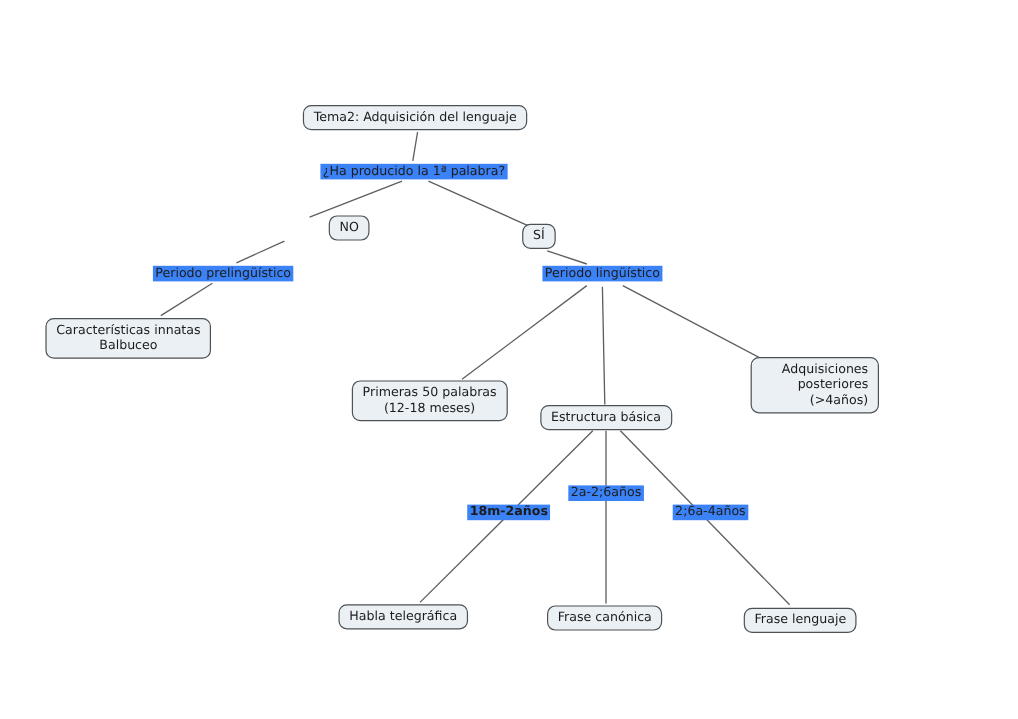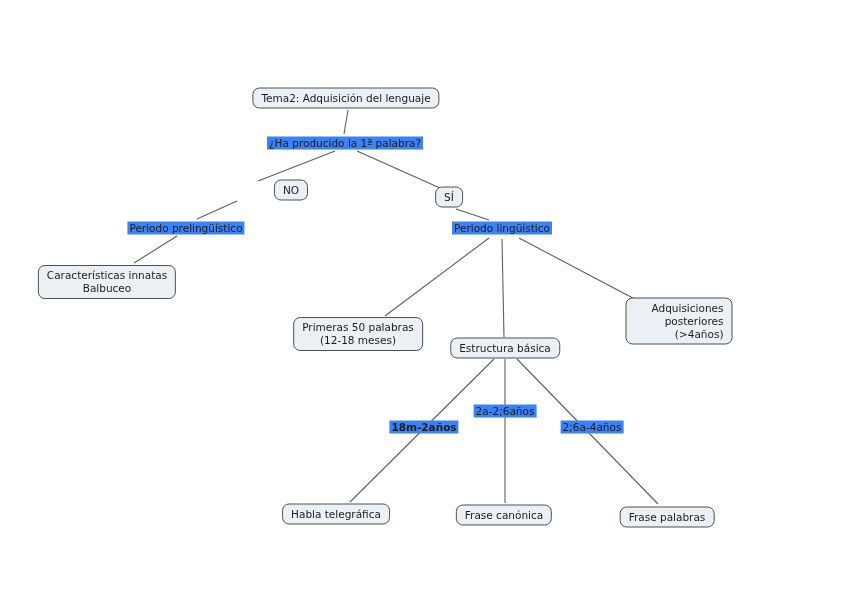--- a/index.html
+++ b/index.html
@@ -75,18 +75,18 @@
       <div class="floating-label" style="left: 502px; top: 228px;">Periodo lingüístico</div>
       <div class="node" style="left: 107px; top: 282px;">Características innatas
 Balbuceo</div>
       <div class="node" style="left: 358px; top: 334px;">Primeras 50 palabras
 (12-18 meses)</div>
       <div class="node" style="left: 505px; top: 348px;">Estructura básica</div>
       <div class="node" style="left: 679px; top: 321px; text-align: right;">Adquisiciones posteriores
 (&gt;4años)</div>
       <div class="node" style="left: 336px; top: 514px;">Habla telegráfica</div>
       <div class="node" style="left: 504px; top: 515px;">Frase canónica</div>
-      <div class="node" style="left: 667px; top: 517px;">Frase palabras</div>
+      <div class="node" style="left: 667px; top: 517px;">Frase lenguaje</div>
       <div class="floating-label" style="left: 424px; top: 427px; font-weight: bold;">18m-2años</div>
       <div class="floating-label" style="left: 505px; top: 411px;">2a-2;6años</div>
       <div class="floating-label" style="left: 592px; top: 427px;">2;6a-4años</div>
     </div>
 </div>
 
 </body></html>

